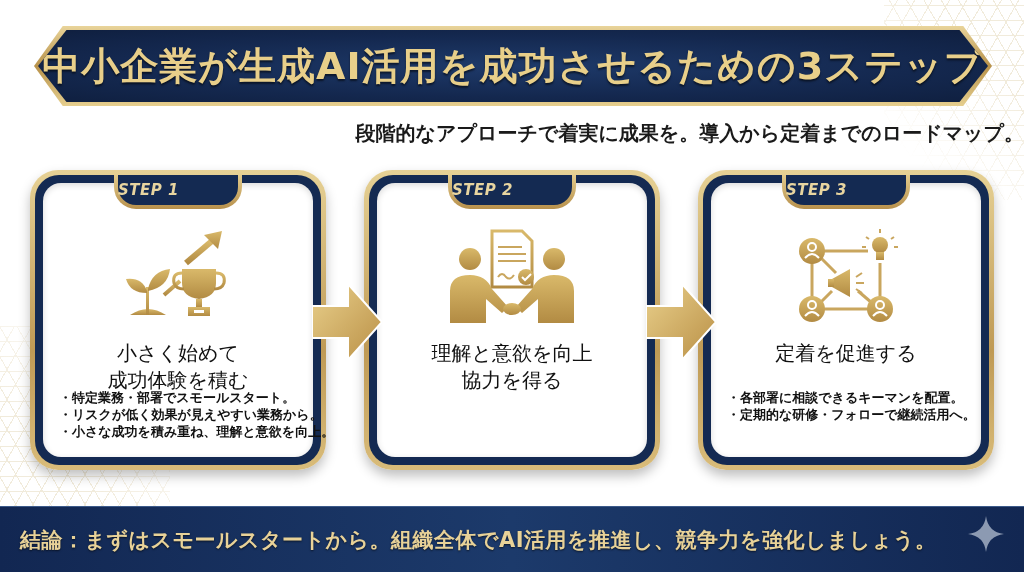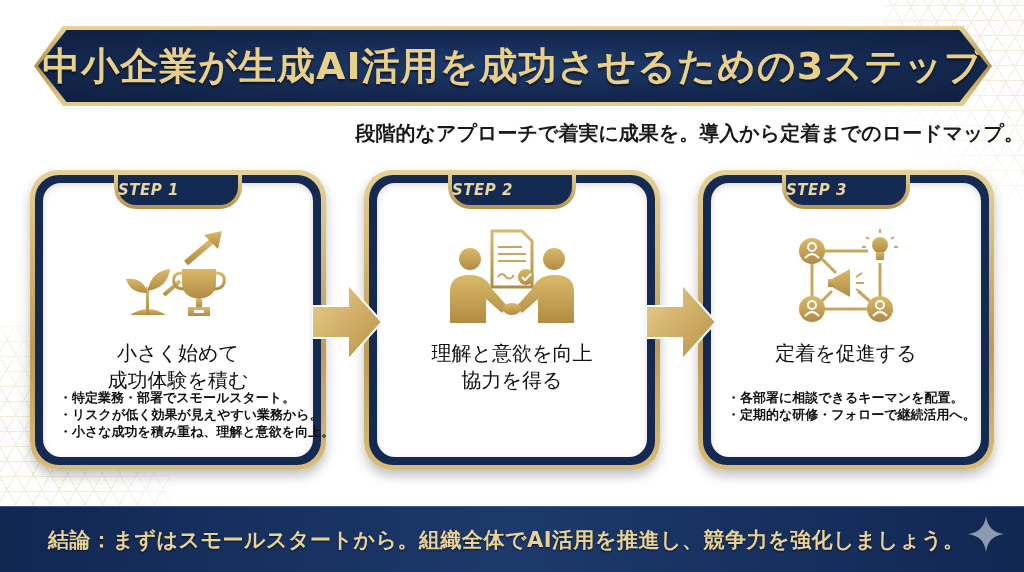--- a/index.html
+++ b/index.html
@@ -103,21 +103,21 @@
   
   .arrow {
     position: absolute; top: 284px; width: 70px; height: 76px;
   }
 
   
   .footer {
     position: absolute; left: 0; right: 0; bottom: 0; height: 66px;
     background: linear-gradient(90deg, #122752 0%, #1c3a6b 50%, #122752 100%);
     border-top: 1px solid #3c5a8a;
-    display: flex; align-items: center; padding-left: 48px;
+    display: flex; align-items: center; padding-left: 20px;
   }
   .footer-text {
     font-weight: bold; font-size: 21px; color: #e8d298;
     text-shadow: 0 1px 2px rgba(0,0,0,0.6); letter-spacing: 0.5px;
   }
   .sparkle {
     position: absolute; right: 20px; bottom: 20px; width: 36px; height: 36px;
   }
 </style>
 </head>

